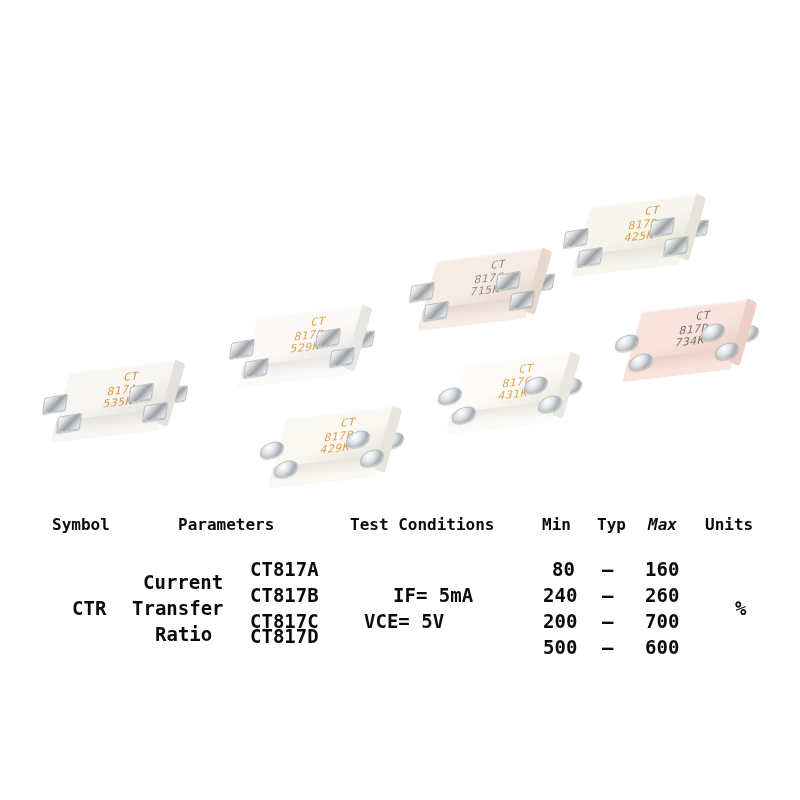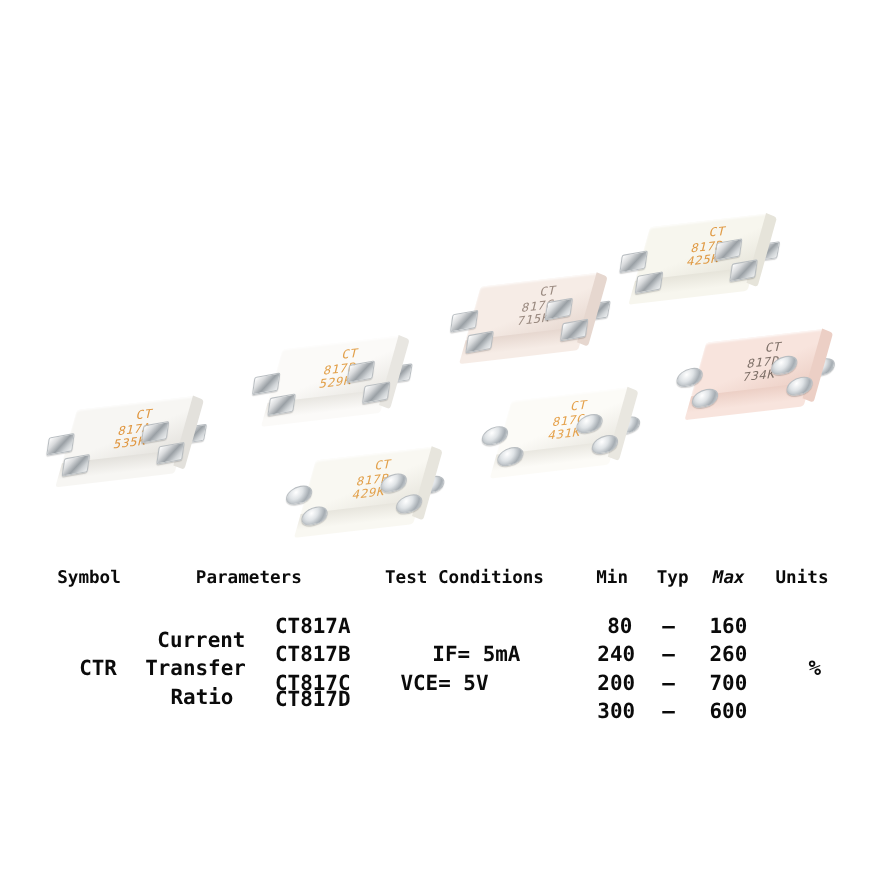--- a/index.html
+++ b/index.html
@@ -237,21 +237,21 @@
     <div class="cellabs val" style="left:250px; top:71px;">CT817B</div>
     <div class="cellabs val" style="left:250px; top:97px;text-align:right;">CT817C</div>
     <div class="cellabs val" style="left:250px; top:112px;text-align:center;">CT817D</div>
 
     <div class="cellabs val" style="left:393px; top:71px;">IF= 5mA</div>
     <div class="cellabs val" style="left:364px; top:97px;">VCE= 5V</div>
 
     <div class="cellabs val" style="left:552px; top:45px;">80</div>
     <div class="cellabs val" style="left:543px; top:71px;">240</div>
     <div class="cellabs val" style="left:543px; top:97px;">200</div>
-    <div class="cellabs val" style="left:543px; top:123px;">300</div>
+    <div class="cellabs val" style="left:543px; top:123px;">500</div>
 
     <div class="cellabs val" style="left:602px; top:45px;">–</div>
     <div class="cellabs val" style="left:602px; top:71px;">–</div>
     <div class="cellabs val" style="left:602px; top:97px;">–</div>
     <div class="cellabs val" style="left:602px; top:123px;">–</div>
 
     <div class="cellabs val" style="left:645px; top:45px;">160</div>
     <div class="cellabs val" style="left:645px; top:71px;text-align:center;">260</div>
     <div class="cellabs val" style="left:645px; top:97px;">700</div>
     <div class="cellabs val" style="left:645px; top:123px;">600</div>

